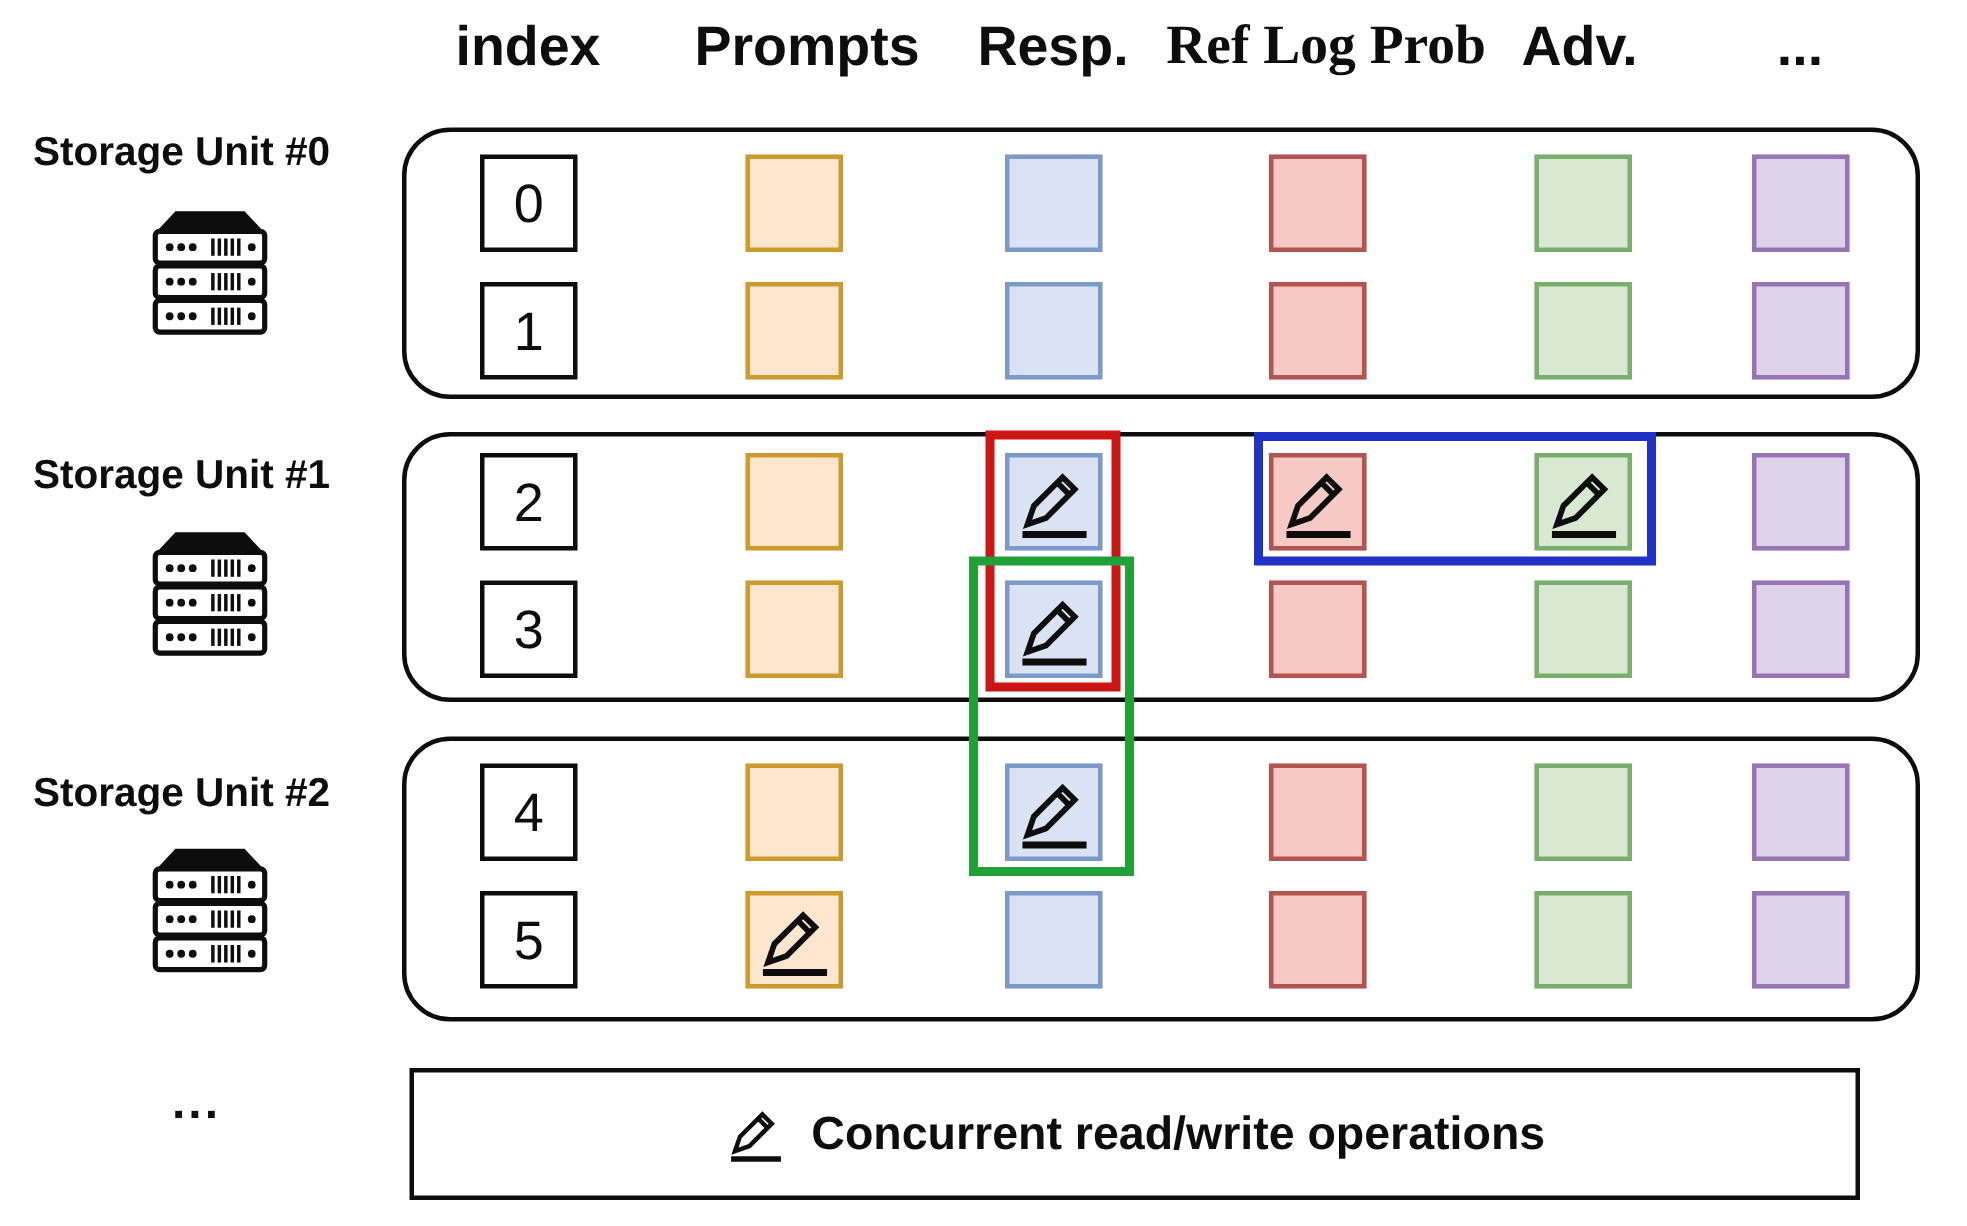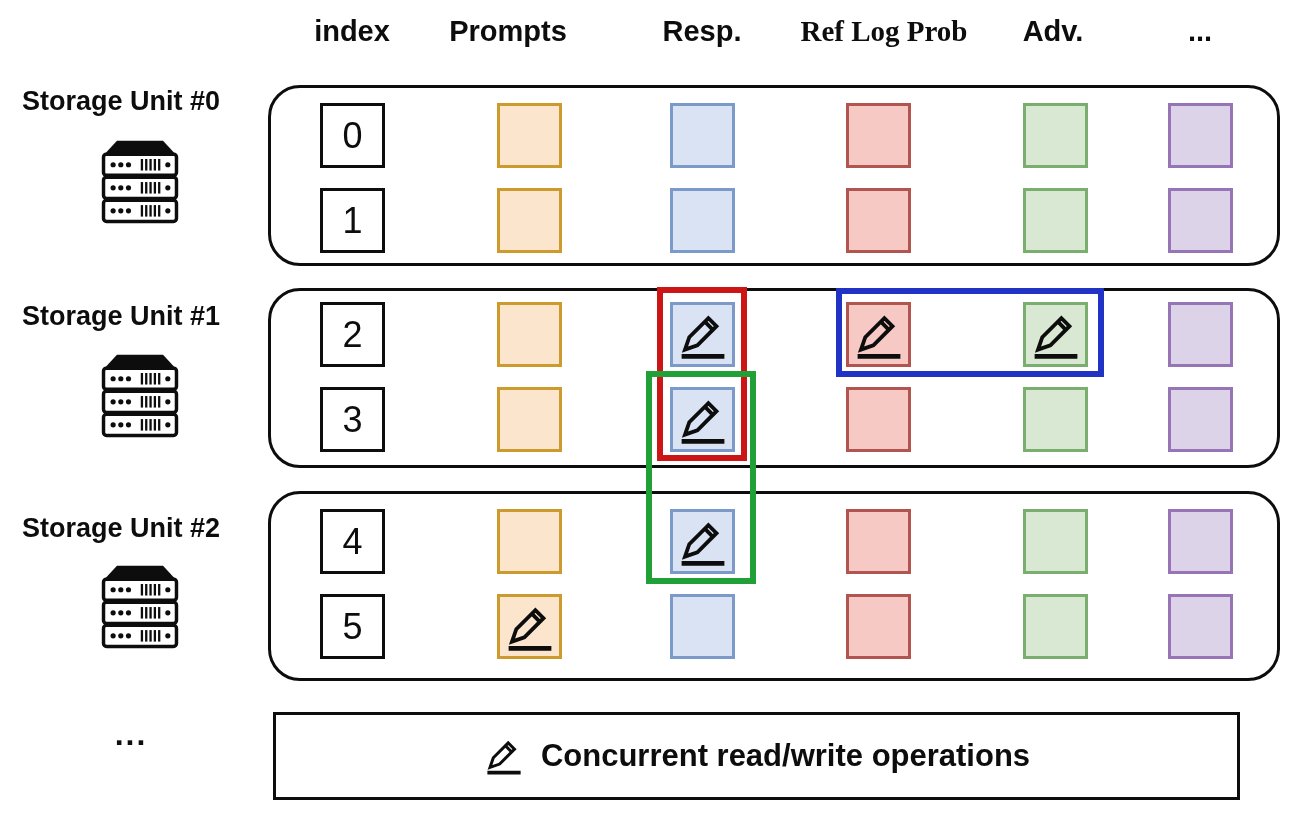--- a/index.html
+++ b/index.html
@@ -2,21 +2,21 @@
 <html><head>
 <meta charset="utf-8">
 <style>
   html,body { margin:0; padding:0; background:#ffffff; }
   .canvas {
     position:relative; width:1311px; height:817px; background:#ffffff;
     font-family:"Liberation Sans", sans-serif; color:#0d0d0d; overflow:hidden;
   }
   .col-header {
     position:absolute; top:12px; height:38px; line-height:38px;
-    font-weight:bold; font-size:29px; white-space:nowrap;
+    font-weight:bold; font-size:37px; white-space:nowrap;
     transform:translateX(-50%); text-align:center;
   }
   .unit {
     position:absolute; left:268px; width:1012px; box-sizing:border-box;
     border:3px solid #0d0d0d; border-radius:32px; background:#ffffff; z-index:1;
   }
   .unit-label {
     position:absolute; left:22px; font-weight:bold; font-size:27px; white-space:nowrap; z-index:2;
   }
   .server { position:absolute; left:92px; width:96px; height:90px; z-index:2; }
@@ -55,21 +55,21 @@
             <path d="M8 37 L11.8 26 L28.8 9 L36 16.2 L19 33.2 Z"></path>
             <path d="M25.6 12.2 L32.8 19.4"></path>
           </g>
           <path d="M5 43 H43" stroke="#0d0d0d" stroke-width="4.2" fill="none"></path>
         </svg>
       </span>
     <span class="legend-text">Concurrent read/write operations</span>
   </div>
   <div class="bottom-ellipsis">...</div>
 <div class="col-header" style="left: 352px;">index</div>
-    <div class="col-header" style="left: 508px;">Prompts</div>
+    <div class="col-header" style="left: 538px;">Prompts</div>
     <div class="col-header" style="left: 702px;">Resp.</div>
     <div class="col-header" style="left: 884px; font-family: Liberation Serif, serif;">Ref Log Prob</div>
     <div class="col-header" style="left: 1053px;">Adv.</div>
     <div class="col-header" style="left: 1200px;">...</div>
     <div class="unit" style="top: 85px; height: 181px;"></div>
     <div class="unit-label" style="top: 86px;">Storage Unit #0</div>
     <div class="server" style="top: 138px;"><svg width="96" height="90" viewBox="0 0 100 92">
         <polygon points="26,2 74,2 87,16 13,16" fill="#0d0d0d"></polygon>
         <rect x="12" y="16" width="76" height="22" rx="3" fill="#fff" stroke="#0d0d0d" stroke-width="3.6"></rect>
         <circle cx="22" cy="27" r="2.7" fill="#0d0d0d"></circle>

